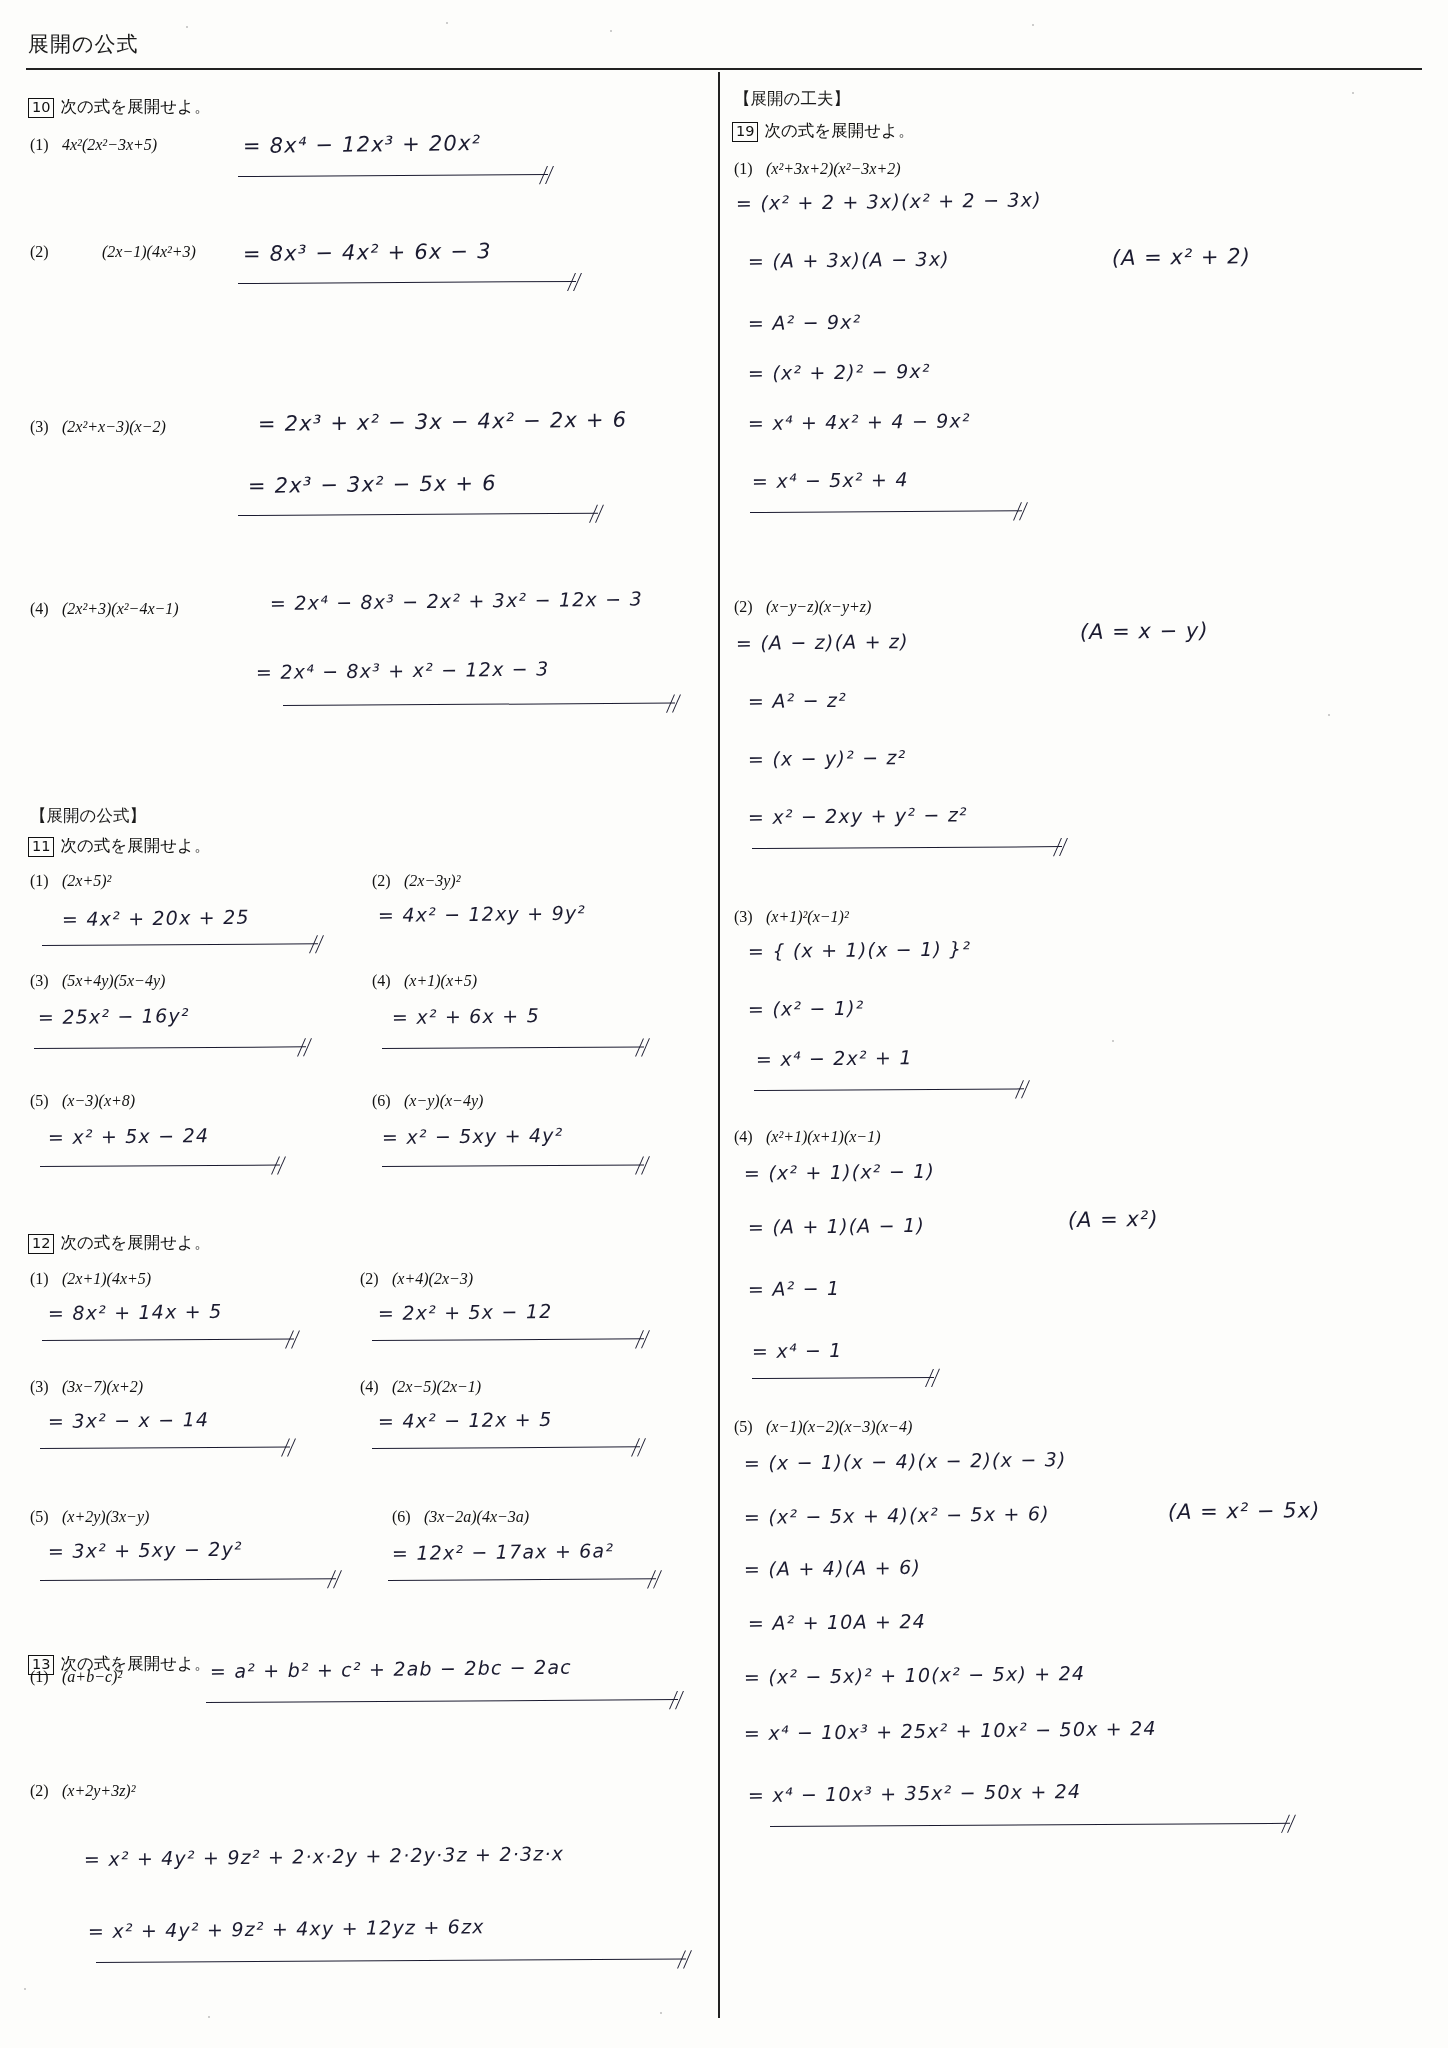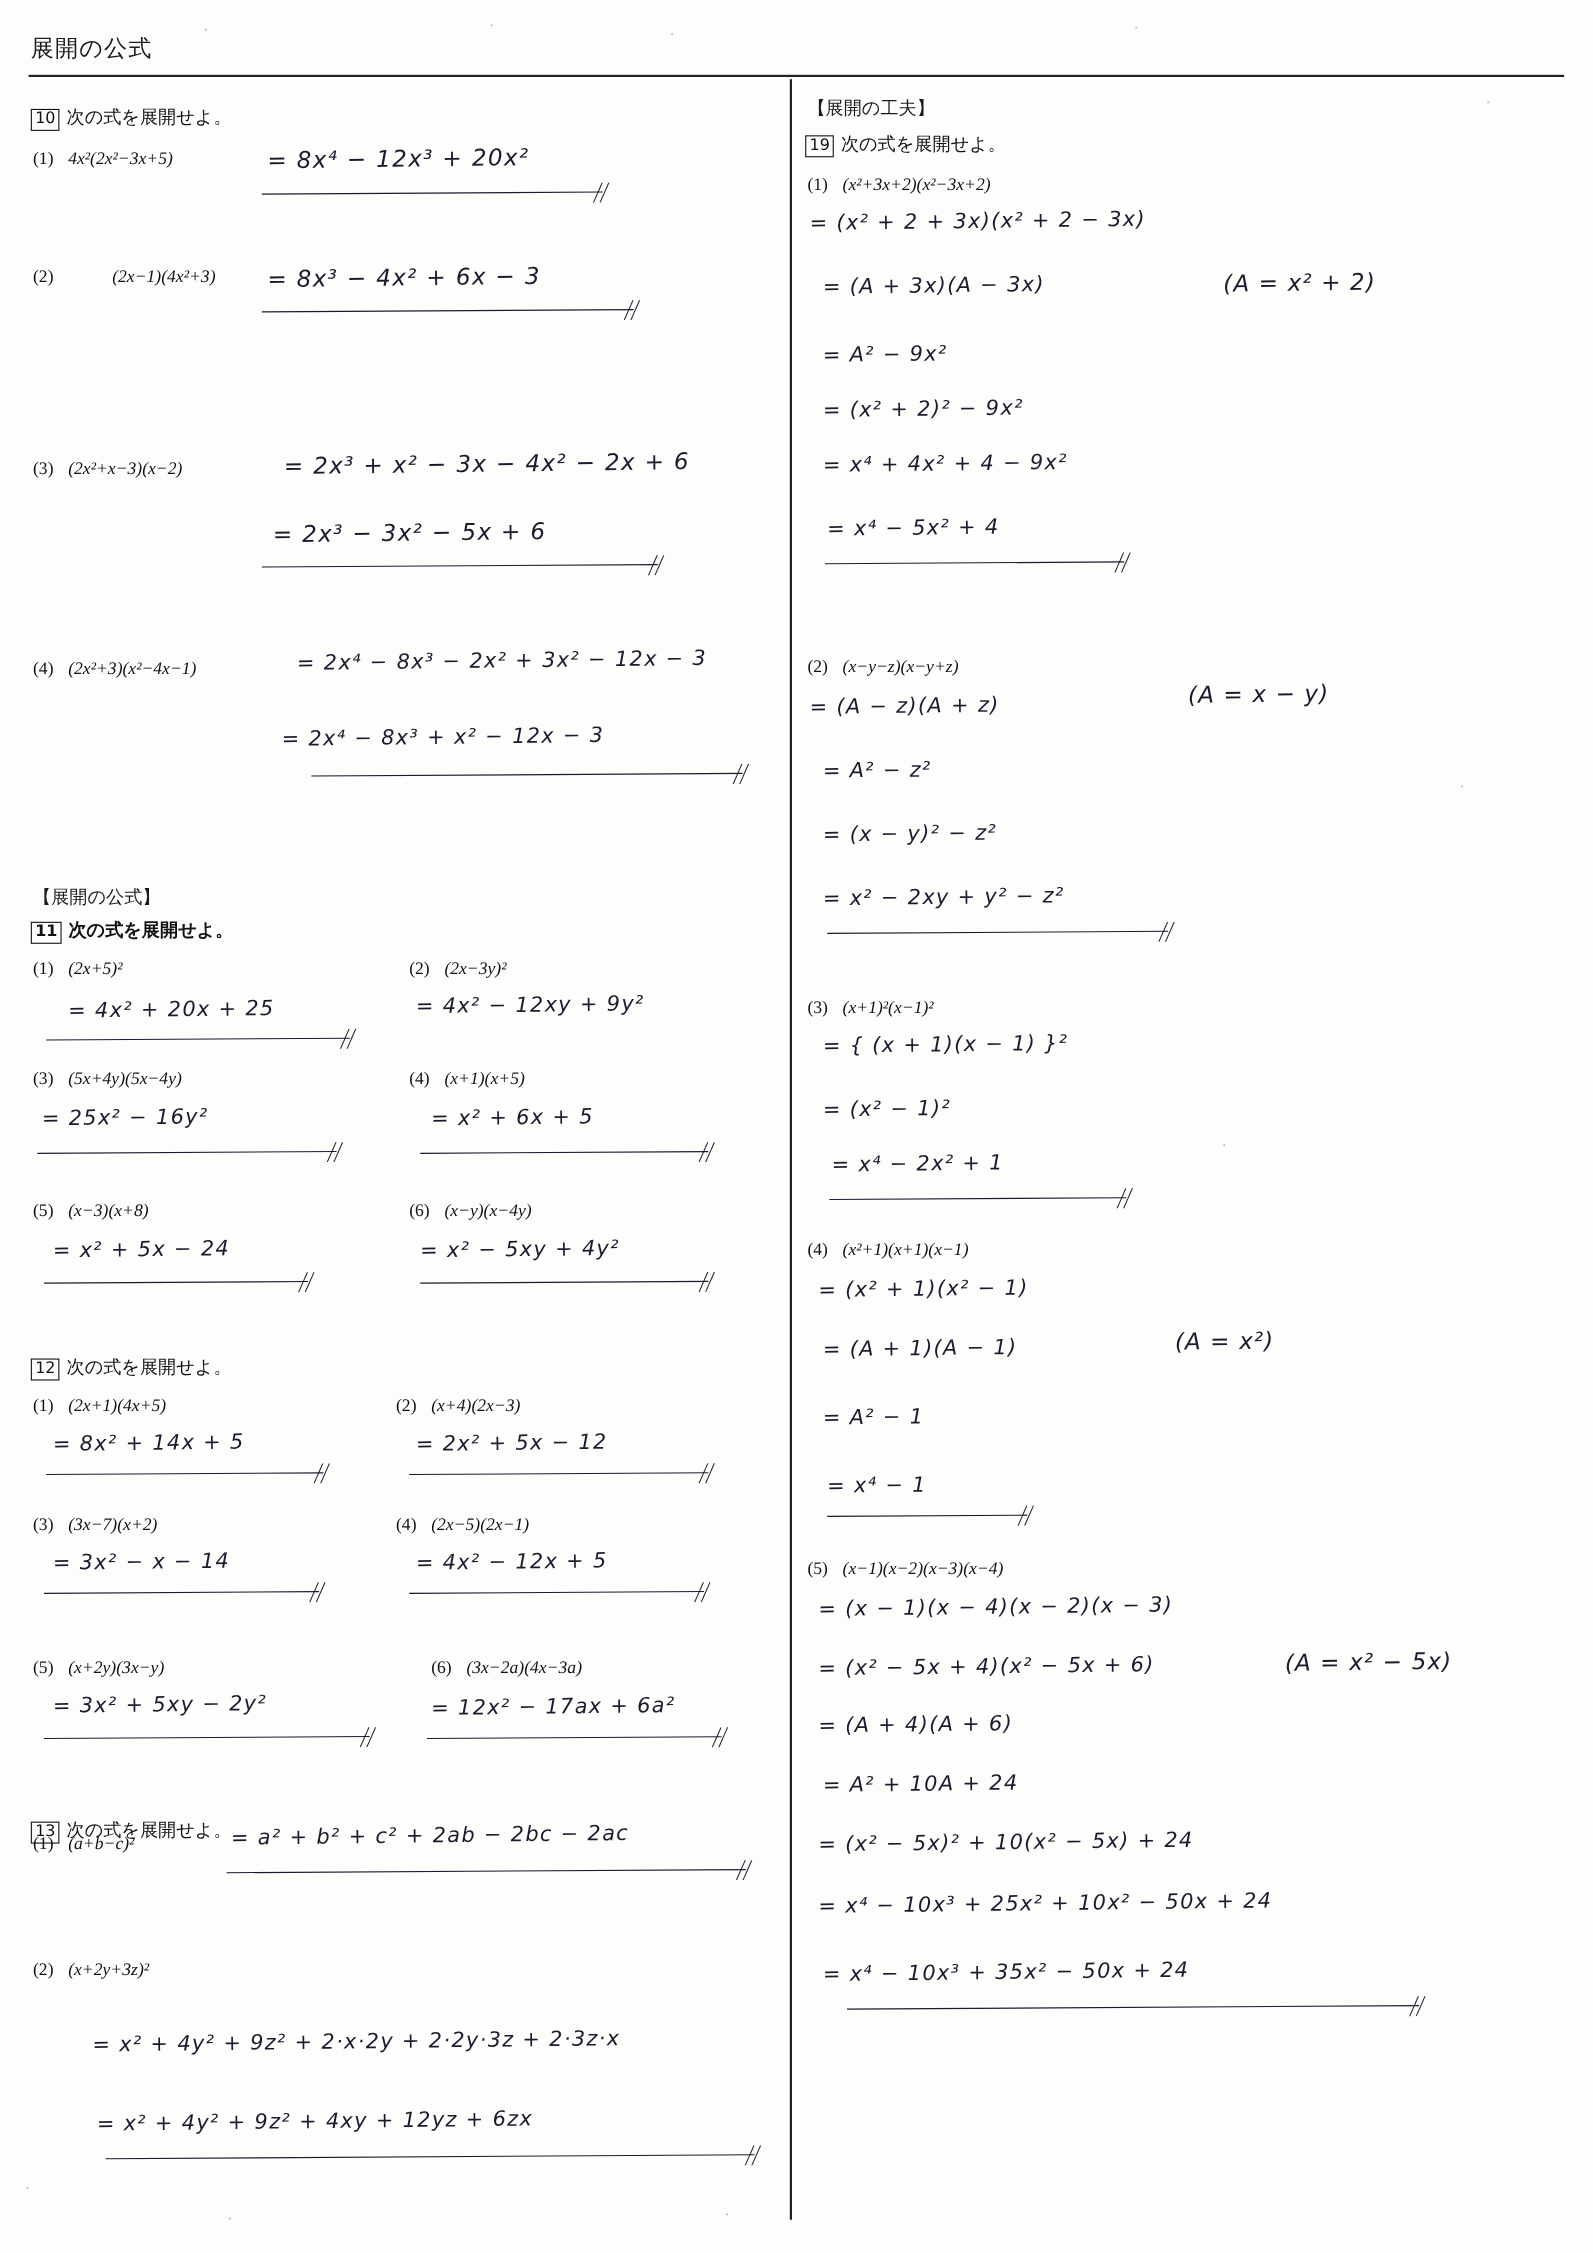--- a/index.html
+++ b/index.html
@@ -152,21 +152,21 @@
   <div class="uline" style="left:238px; top:515px; width:360px;"></div>
 
   <div class="printed" style="left:30px; top:600px;">(4)</div>
   <div class="printed expr" style="left:62px; top:600px;">(2x²+3)(x²−4x−1)</div>
   <div class="hand sm" style="left:270px; top:592px;">= 2x⁴ − 8x³ − 2x² + 3x² − 12x − 3</div>
   <div class="hand sm" style="left:256px; top:661px;">= 2x⁴ − 8x³ + x² − 12x − 3</div>
   <div class="uline" style="left:283px; top:705px; width:392px;"></div>
 
   <div class="sec-title" style="left:30px; top:805px;">【展開の公式】</div>
 
-  <div class="printed jp" style="left:28px; top:835px;font-weight:bold;">
+  <div class="printed jp" style="left:28px; top:835px;">
     <span class="qnum">11</span><span>次の式を展開せよ。</span>
   </div>
 
   <div class="printed" style="left:30px; top:872px;">(1)</div>
   <div class="printed expr" style="left:62px; top:872px;">(2x+5)²</div>
   <div class="hand sm" style="left:62px; top:908px;">= 4x² + 20x + 25</div>
   <div class="uline" style="left:42px; top:945px; width:276px;"></div>
 
   <div class="printed" style="left:372px; top:872px;">(2)</div>
   <div class="printed expr" style="left:404px; top:872px;text-align:right;">(2x−3y)²</div>

